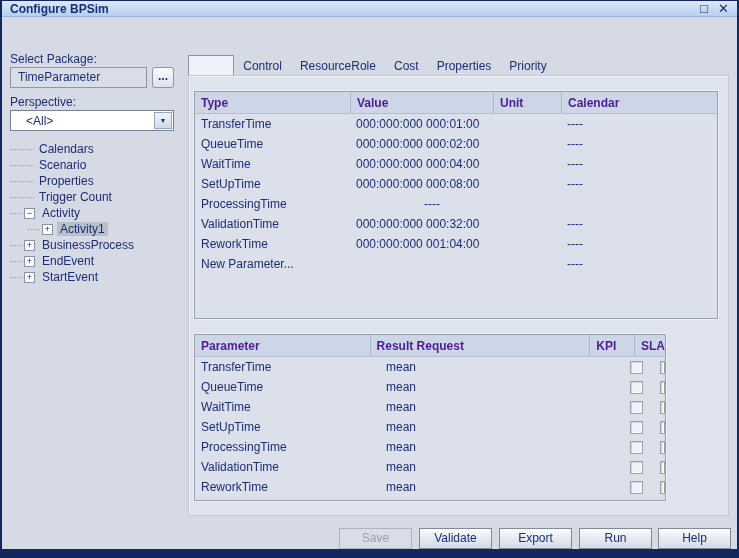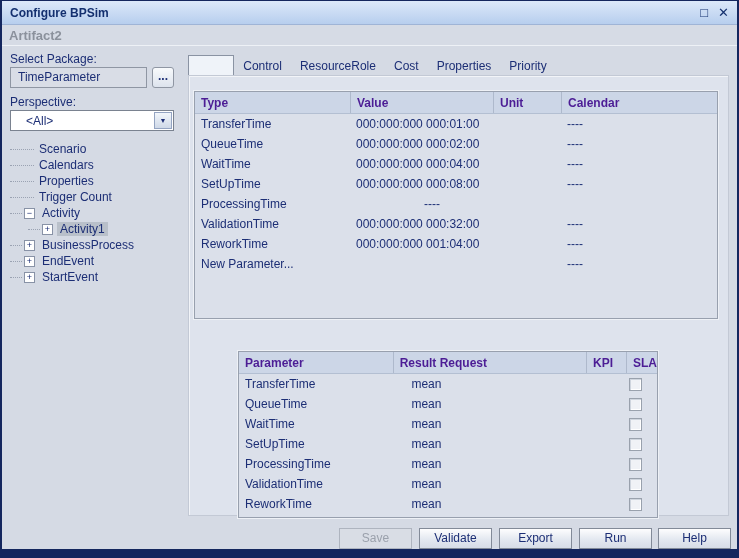--- a/index.html
+++ b/index.html
@@ -8,21 +8,21 @@
 
   .window{
     position:relative; width:739px; height:558px; overflow:hidden;
     background:#d5dae4;
     border-left:2px solid #14265e; border-right:2px solid #14265e; border-top:1px solid #14265e;
   }
   .bottom-strip{ position:absolute; left:0; right:0; bottom:0; height:9px; background:#14265e; }
 
   
   .titlebar{
-    position:absolute; top:0; left:0; right:0; height:24px;
+    position:absolute; top:0; left:0; right:0; height:16px;
     background:linear-gradient(#dce8f9,#b7ceee);
     display:flex; align-items:center; padding:0 8px;
     border-bottom:1px solid #9fb4d6;
   }
   .titlebar .title{ font-weight:bold; color:#14306f; }
   .win-controls{ margin-left:auto; display:flex; gap:10px; align-items:center; }
   .win-btn{ color:#14306f; font-weight:bold; font-size:13px; line-height:1; cursor:default; }
 
   
   .subtitle-bar{
@@ -82,21 +82,21 @@
     background:#dee3ed; border:1px solid #c3c9d5;
     box-shadow:inset 1px 1px 0 #f2f4f8;
   }
 
   
   .grid{
     position:absolute; background:#dbe0ea;
     border:1px solid #98a0ae; outline:1px solid #eef1f6;
   }
   .grid-1{ left:192px; top:90px; width:524px; height:228px; }
-  .grid-2{ left:192px; top:350px; width:420px; height:167px;margin-left:44px; }
+  .grid-2{ left:192px; top:333px; width:472px; height:167px; }
   .ghead{ display:flex; height:22px; background:#ccd6e7; border-bottom:1px solid #b3bfd2; }
   .ghead .hcell{
     display:flex; align-items:center; padding-left:6px;
     color:#4c1d95; font-weight:bold;
   }
   .ghead .hcell + .hcell{ border-left:1px solid #aeb9cc; }
   .grow{ display:flex; height:20px; align-items:center; }
   .grow .cell{ padding-left:6px; color:#1c2e75; overflow:hidden; white-space:nowrap; }
 
   .c-type{ width:155px; } .c-value{ width:143px; } .c-unit{ width:68px; } .c-cal{ flex:1; }
@@ -124,42 +124,39 @@
 <div class="window">
 
   <div class="titlebar">
     <span class="title">Configure BPSim</span>
     <span class="win-controls">
       <span class="win-btn">□</span>
       <span class="win-btn">✕</span>
     </span>
   </div>
 
-  <div class="subtitle-bar">
-    <span class="subtitle">Artifact2</span>
-  </div>
 
   <div class="lp-label" style="top:51px;">Select Package:</div>
   <div class="pkg-field">TimeParameter</div>
   <div class="browse-btn">...</div>
 
   <div class="lp-label" style="top:94px;">Perspective:</div>
   <div class="combo">
     <span class="combo-value">&lt;All&gt;</span>
     <span class="combo-arrow">▼</span>
   </div>
 
   <div class="tree" id="tree">
       <div class="tree-row" style="padding-left: 0px;">
         <div class="tree-connector" style="width: 24px;"></div>
+        <div class="tree-label">Calendars</div>
+      </div>
+      <div class="tree-row" style="padding-left: 0px;">
+        <div class="tree-connector" style="width: 24px;"></div>
         <div class="tree-label">Scenario</div>
-      </div>
-      <div class="tree-row" style="padding-left: 0px;">
-        <div class="tree-connector" style="width: 24px;"></div>
-        <div class="tree-label">Calendars</div>
       </div>
       <div class="tree-row" style="padding-left: 0px;">
         <div class="tree-connector" style="width: 24px;"></div>
         <div class="tree-label">Properties</div>
       </div>
       <div class="tree-row" style="padding-left: 0px;">
         <div class="tree-connector" style="width: 24px;"></div>
         <div class="tree-label">Trigger Count</div>
       </div>
       <div class="tree-row" style="padding-left: 0px;">

